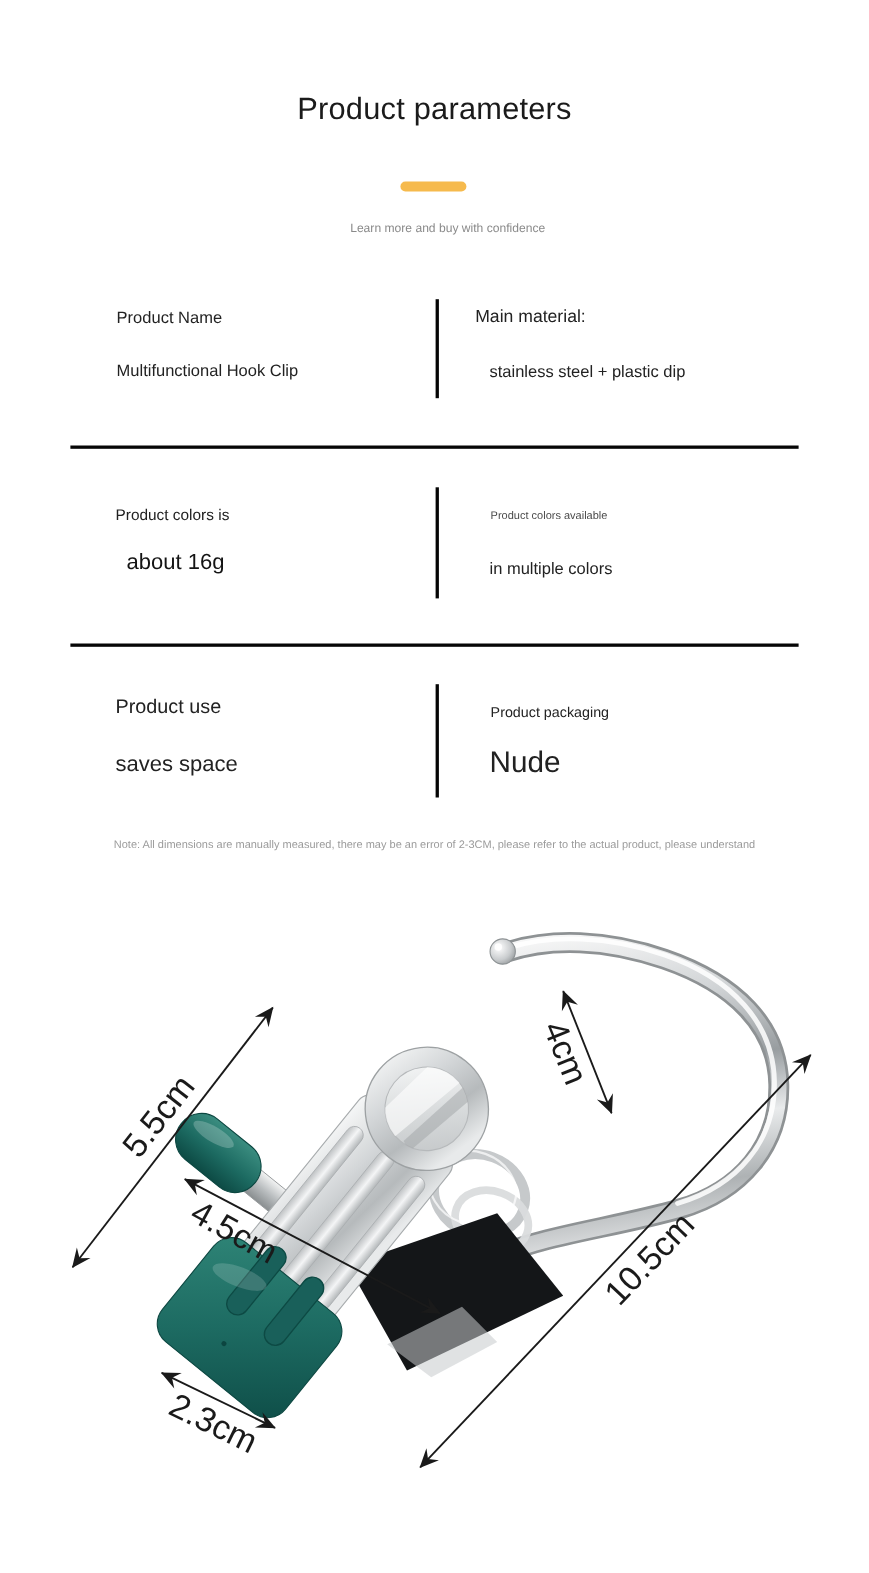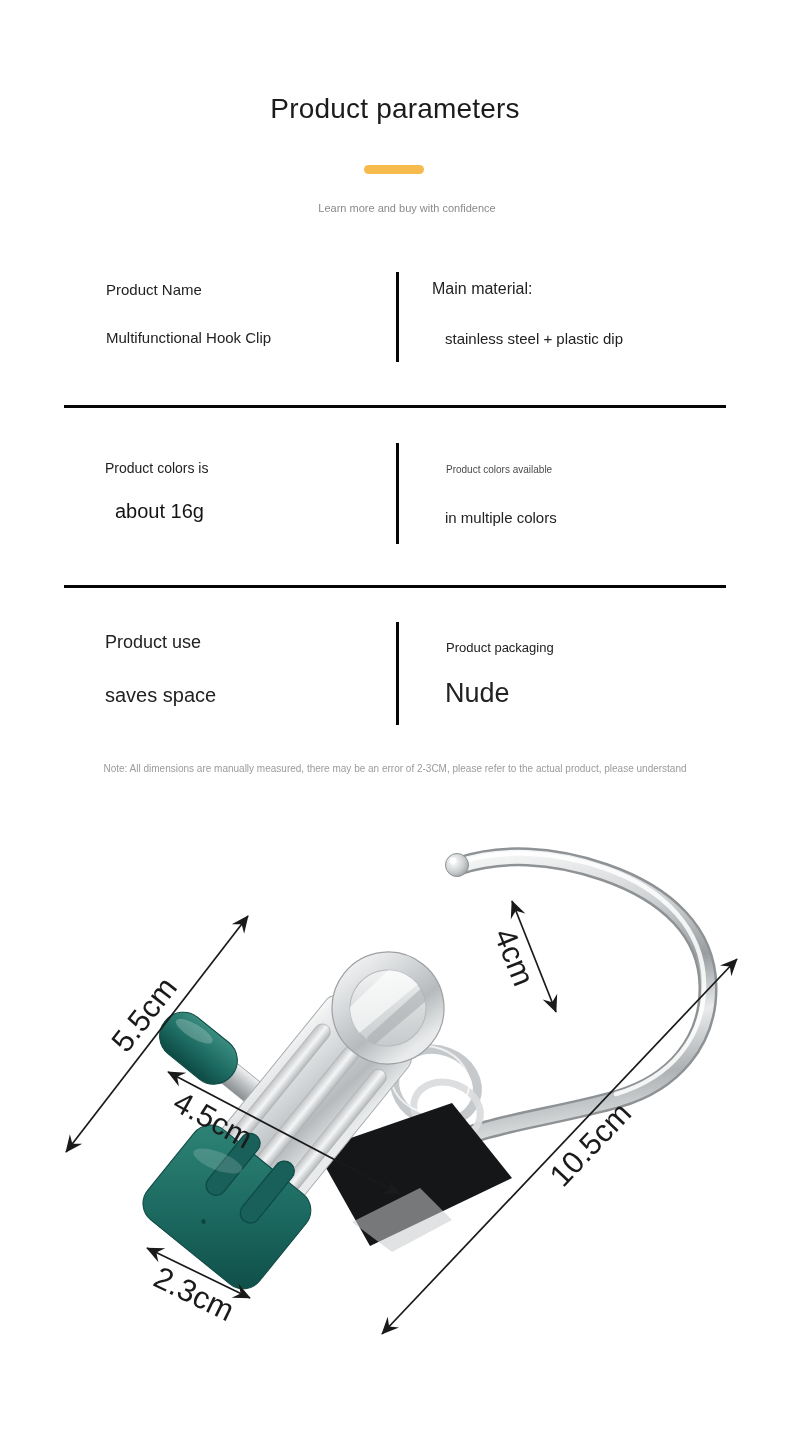--- a/index.html
+++ b/index.html
@@ -1,20 +1,20 @@
 <!DOCTYPE html>
 <html><head>
 <meta charset="utf-8">
 <style>
   html,body{margin:0;padding:0;background:#ffffff;}
   body{width:790px;height:1430px;position:relative;overflow:hidden;
        font-family:"Liberation Sans", sans-serif;color:#1e1e1e;}
   .abs{position:absolute;}
   
-  .title{left:0;right:0;top:93px;text-align:center;font-size:28px;font-weight:500;
+  .title{left:0;right:0;top:83px;text-align:center;font-size:28px;font-weight:500;
          color:#1b1b1b;letter-spacing:.2px;}
   .accent-bar{left:364px;top:165px;width:60px;height:9px;border-radius:5px;}
   .tagline{left:0;right:0;top:202px;text-align:center;font-size:11px;color:#8a8a8a;padding-left:24px;}
   
   .cell-label{font-size:15px;color:#222;}
   .cell-value{font-size:15px;color:#222;}
   .vdiv{width:3px;background:#050505;}
   .hrule{left:64px;width:662px;height:3px;background:#060606;}
   .small-label{font-size:10px;color:#4a4a4a;}
   .big-value{font-size:20px;color:#141414;}

